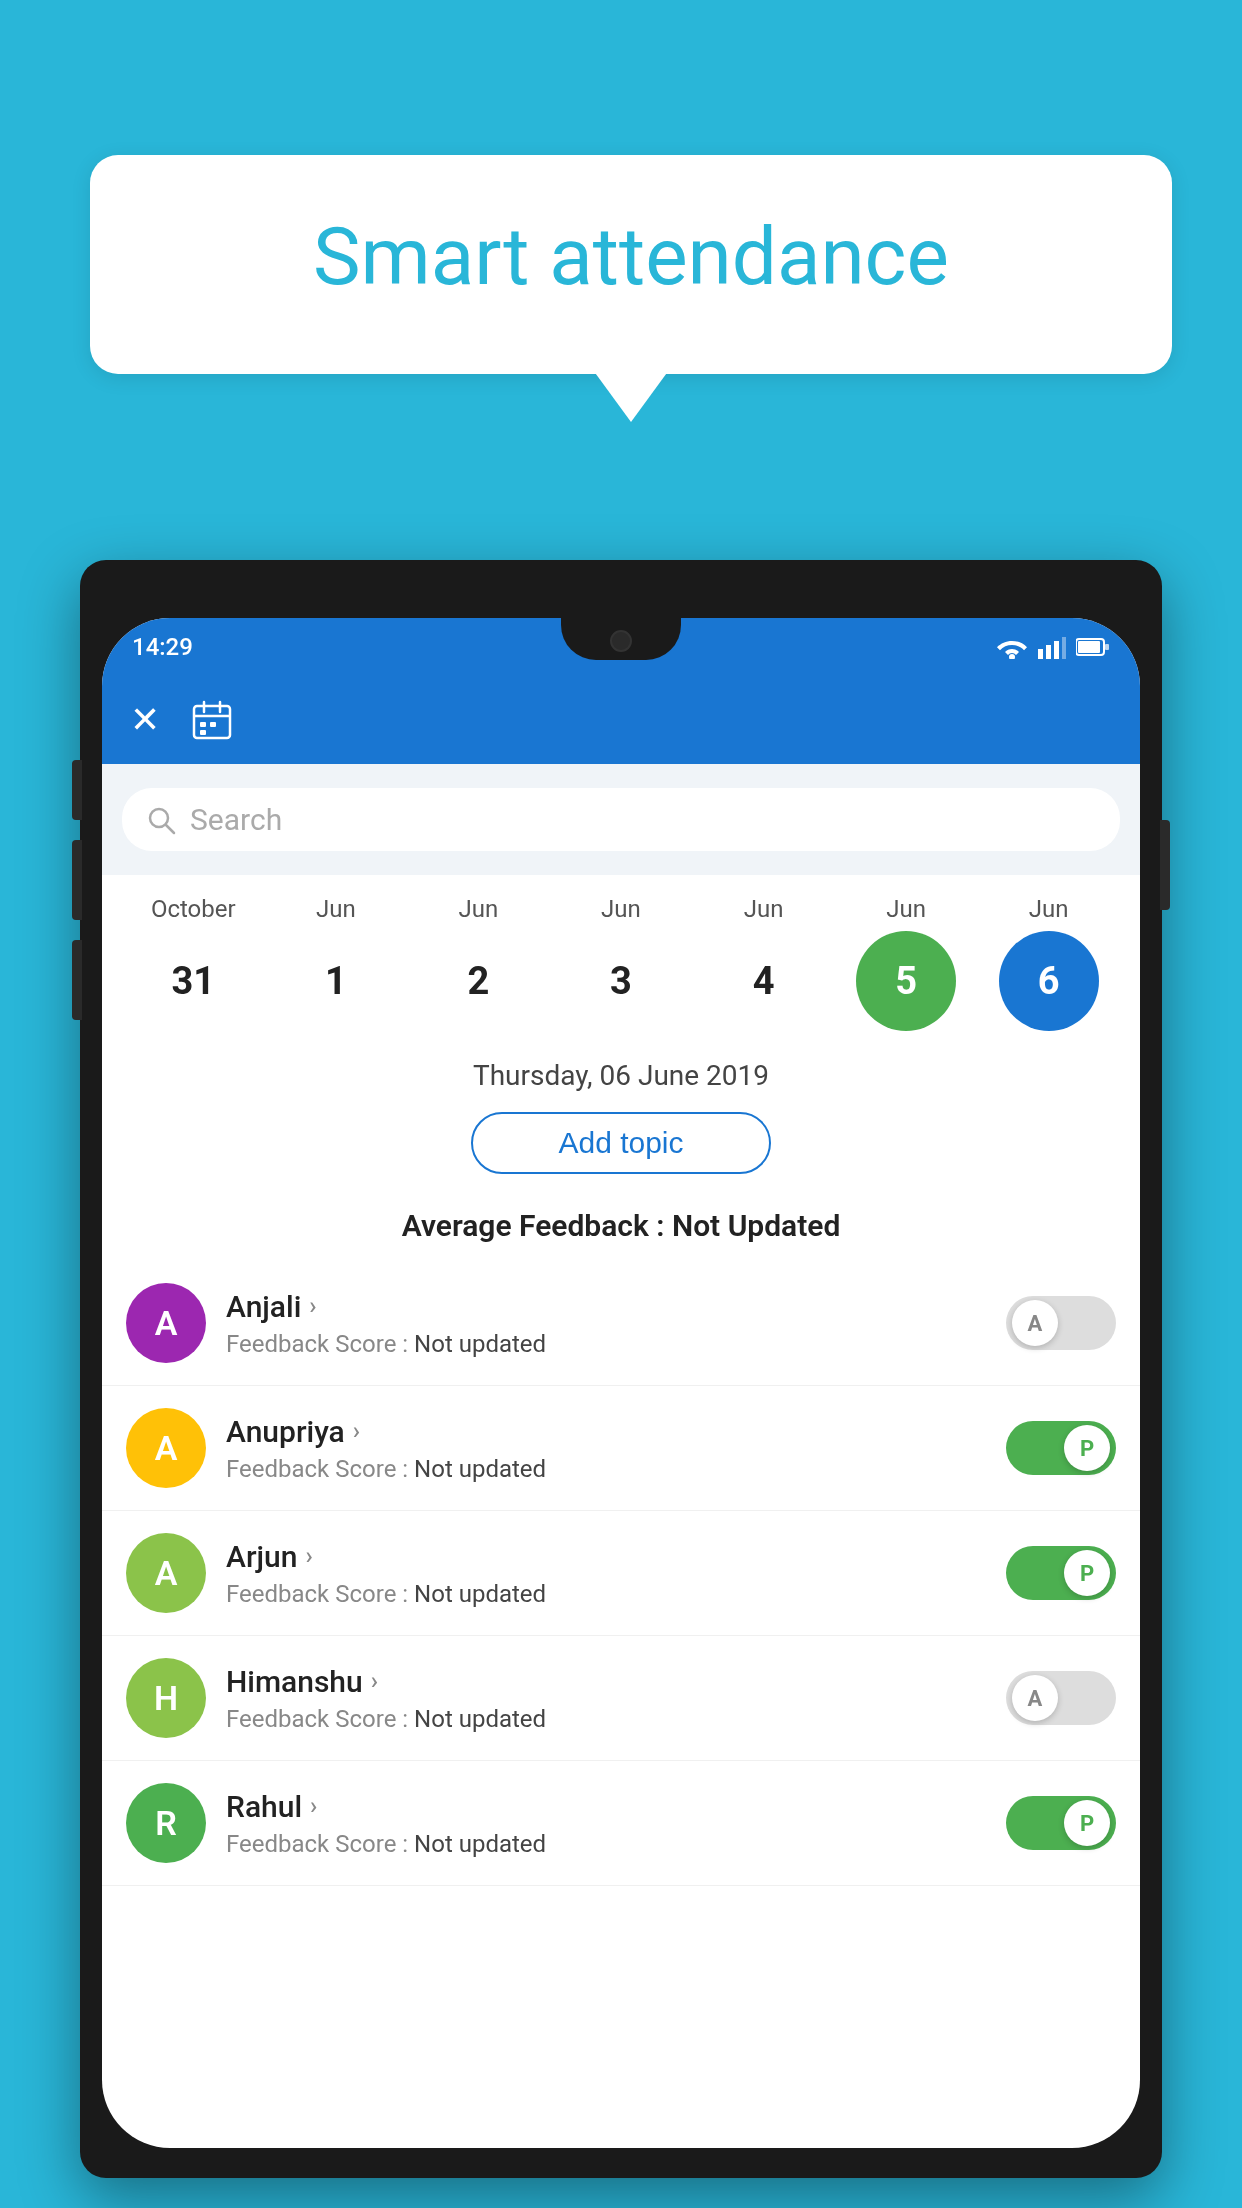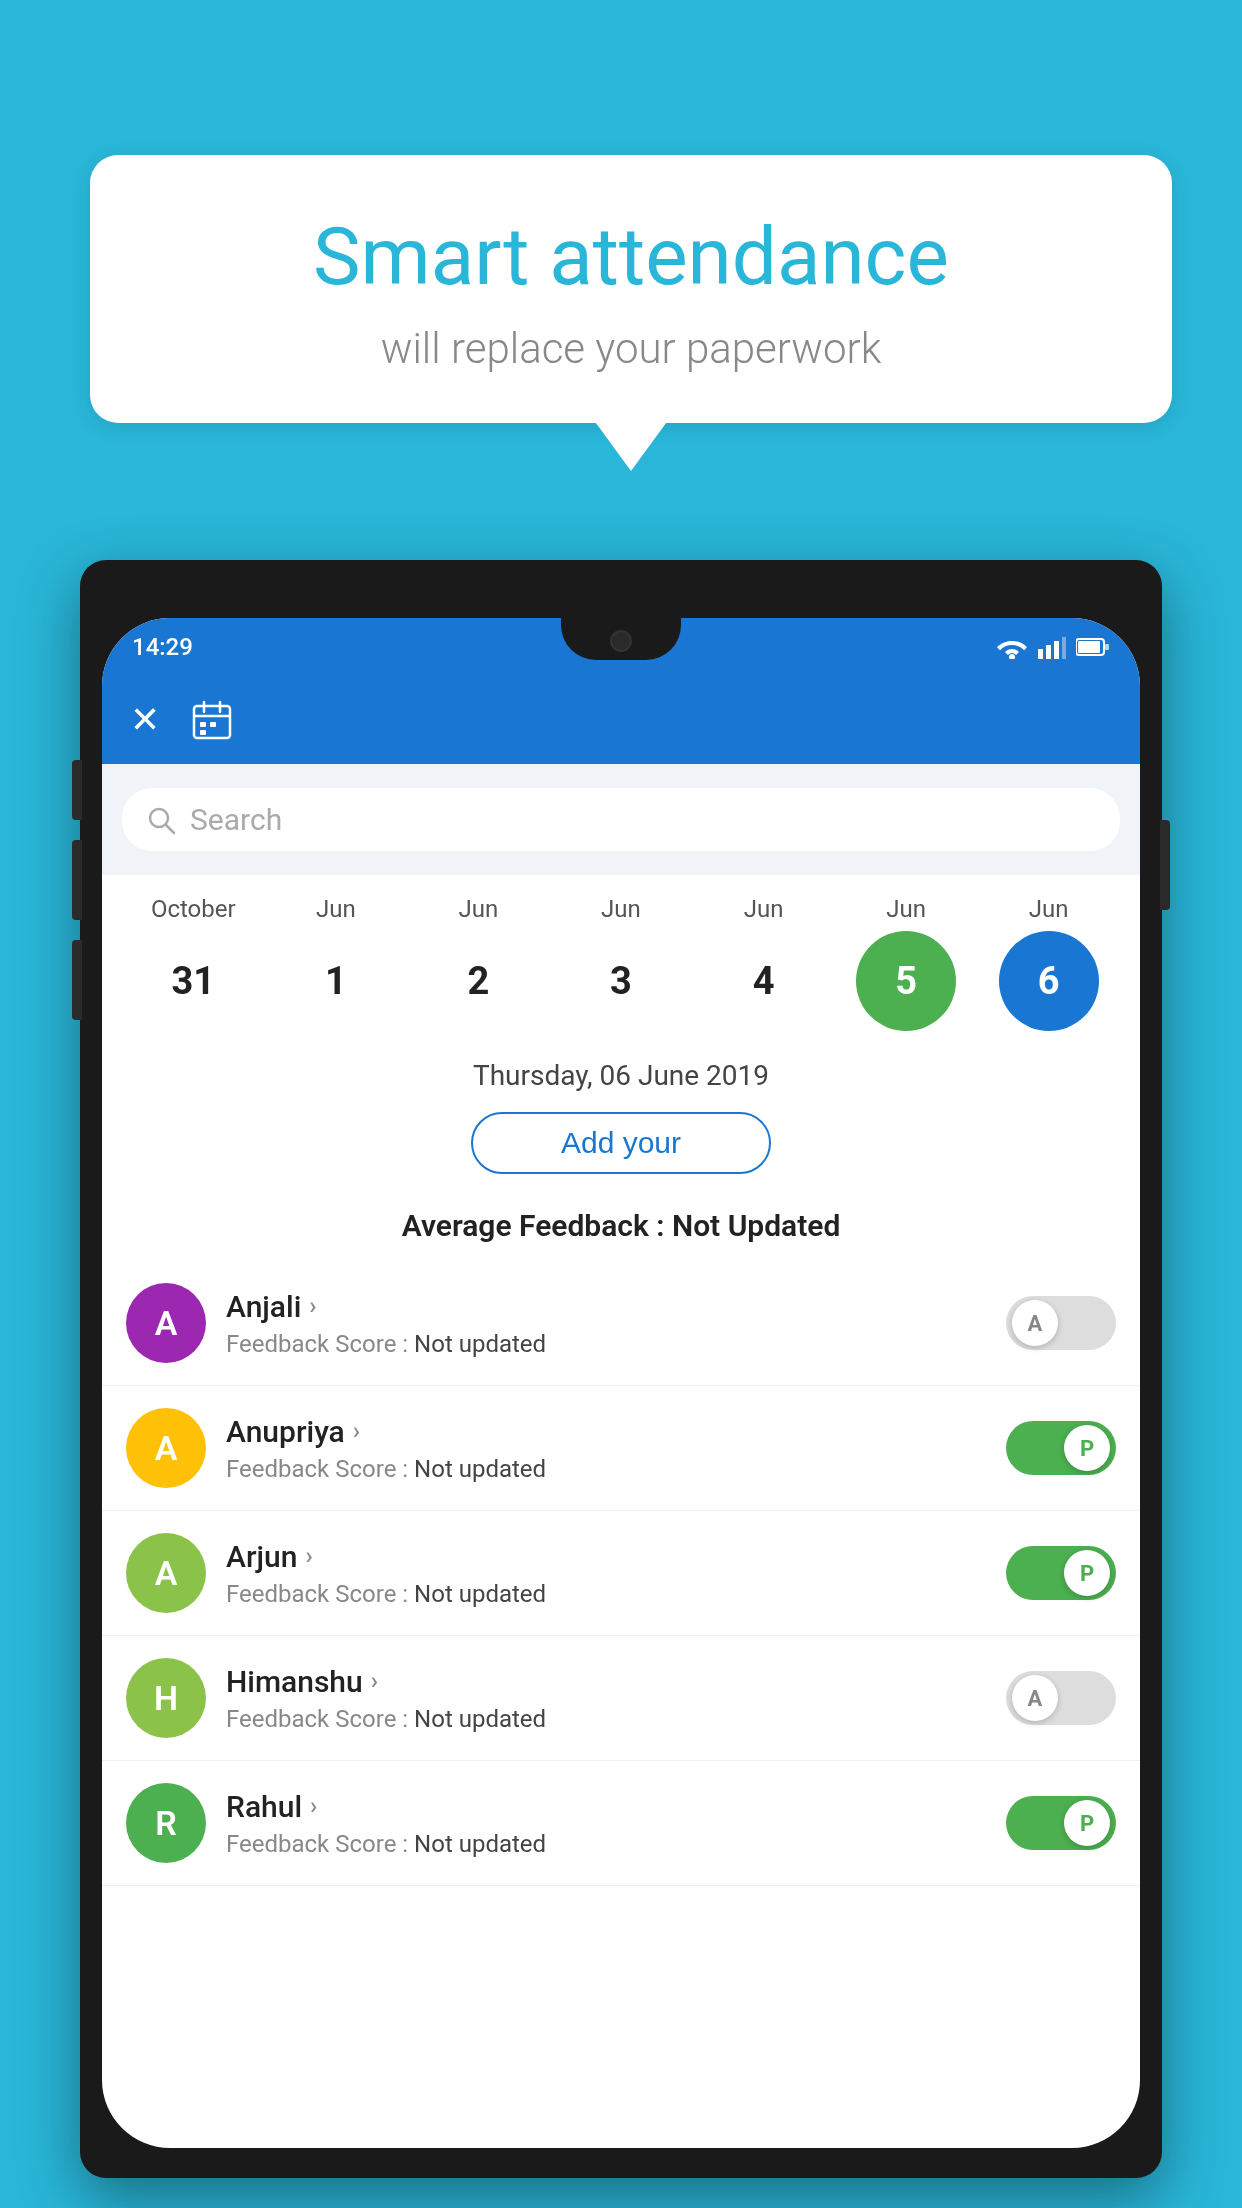--- a/index.html
+++ b/index.html
@@ -367,21 +367,20 @@
     }
   </style>
 </head>
 <body>
 
 <div style="position:absolute;top:0;left:0;width:1242px;height:2208px;background:#29B6D8;"></div>
 
 <div class="speech-bubble-container">
   <div class="speech-bubble">
     <h1>Smart attendance</h1>
-    <p>will replace your paperwork</p>
   </div>
 </div>
 
 <div class="phone-frame">
 
   <div class="phone-btn-right"></div>
   <div class="phone-btn-left1"></div>
   <div class="phone-btn-left2"></div>
   <div class="phone-btn-left3"></div>
 
@@ -453,21 +452,21 @@
         <div class="calendar-day">3</div>
         <div class="calendar-day">4</div>
         <div class="calendar-day today">5</div>
         <div class="calendar-day selected">6</div>
       </div>
     </div>
 
     <div class="date-label">Thursday, 06 June 2019</div>
 
     <div style="background:white;text-align:center;padding-bottom:16px;">
-      <button class="add-topic-btn">Add your</button>
+      <button class="add-topic-btn">Add topic</button>
     </div>
 
     <div class="avg-feedback">
       <span>Average Feedback :</span>
       <span>Not Updated</span>
     </div>
 
     <div class="students-list" id="students-container">
     <div class="student-item">
     <div class="student-avatar" style="background:#9C27B0">

